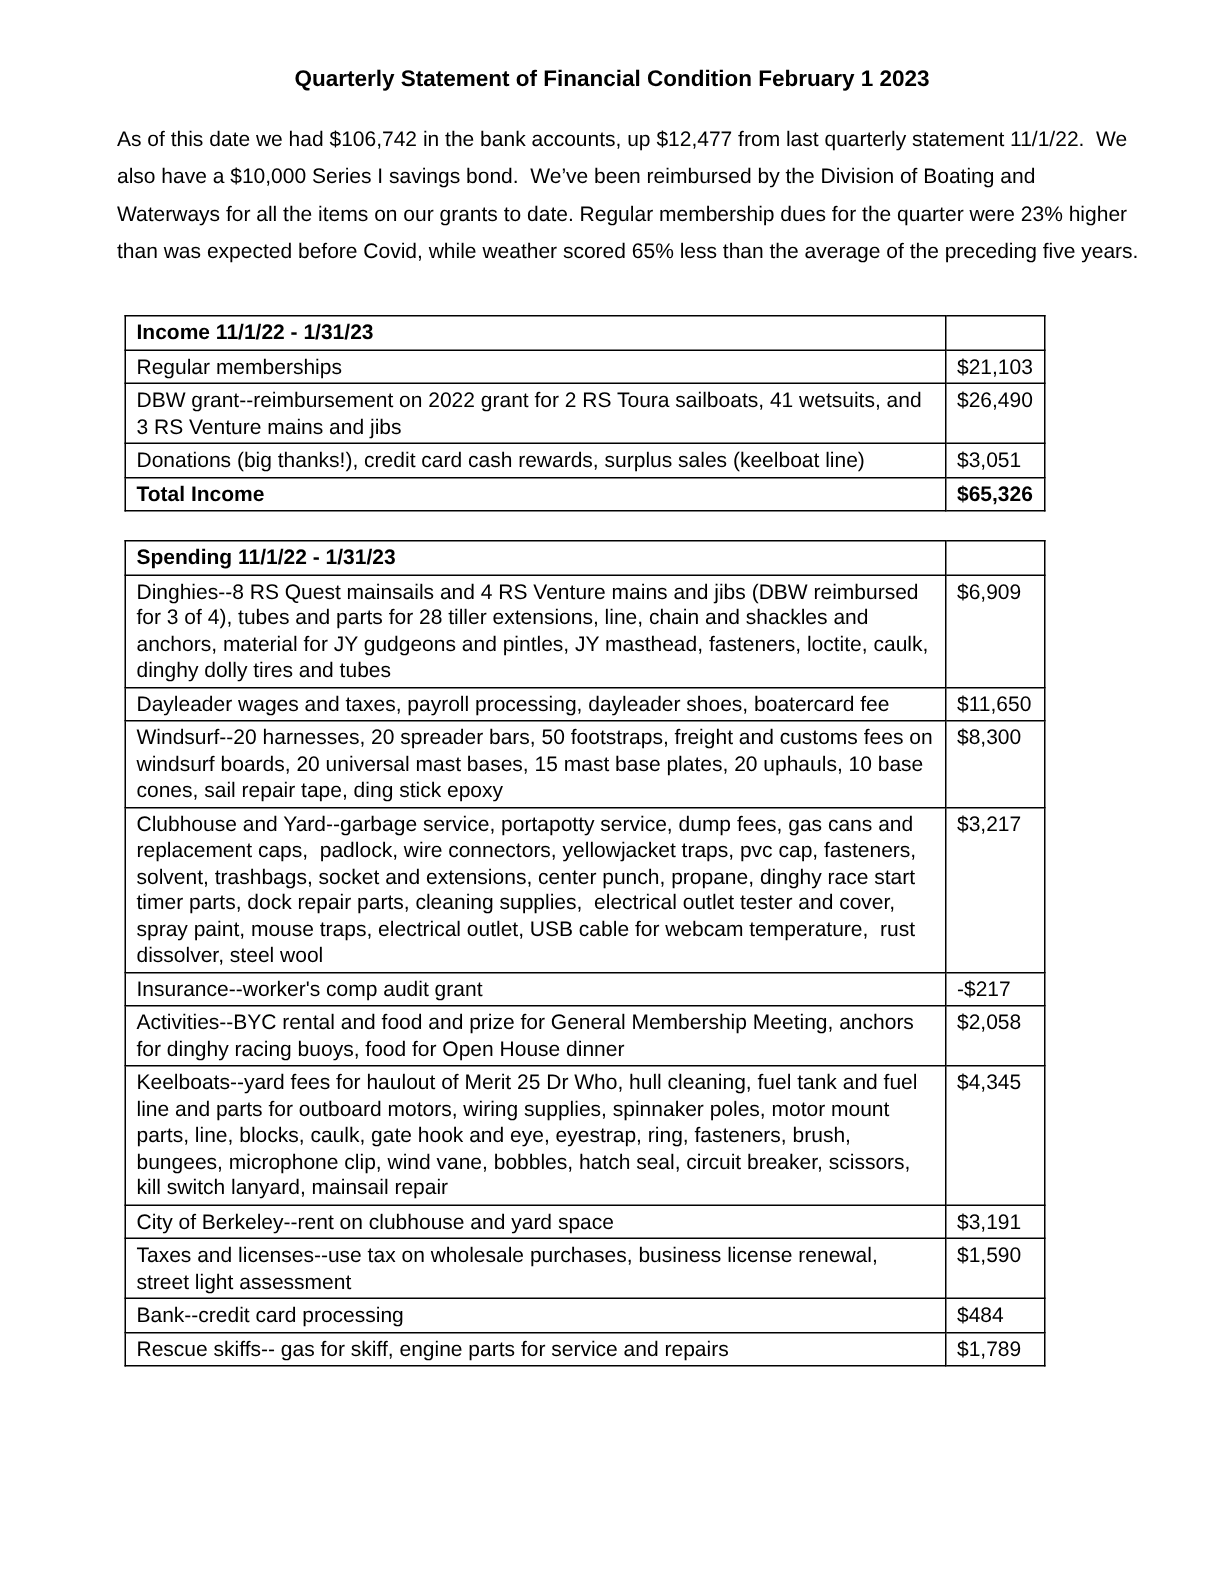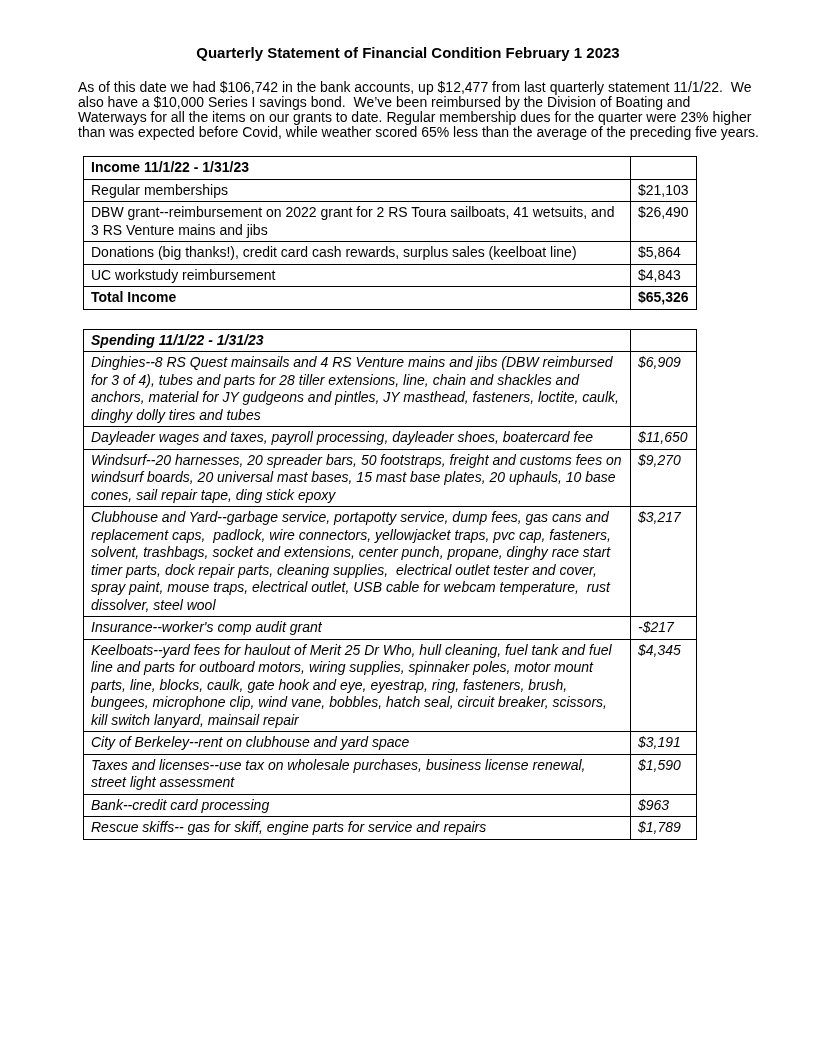--- a/index.html
+++ b/index.html
@@ -20,31 +20,31 @@
   .title {
     width: 660px;
     text-align: center;
     font-weight: bold;
     font-size: 15px;
     line-height: 18px;
   }
   .intro {
     width: 684px;
     margin-top: 18px;
-    line-height: 15px;
+    line-height: 25px;
     white-space: pre-wrap;
   }
   table.fin-table {
     border-collapse: collapse;
     table-layout: fixed;
     width: 613px;
     margin-left: 5px;
   }
-  table.income { margin-top: 16px; }
-  table.spending { margin-top: 19px; font-style: italic; }
+  table.income { margin-top: 30px; }
+  table.spending { margin-top: 19px; }
   table.fin-table td {
     border: 1px solid #000000;
     vertical-align: top;
     line-height: 17.5px;
     padding: 2px 6px 2px 7px;
   }
   td.label {
     width: 547px;
     white-space: pre-wrap;
   }
@@ -77,27 +77,23 @@
           <td class="amount">$21,103</td>
         </tr>
 
         <tr>
           <td class="label">DBW grant--reimbursement on 2022 grant for 2 RS Toura sailboats, 41 wetsuits, and 3 RS Venture mains and jibs</td>
           <td class="amount">$26,490</td>
         </tr>
 
         <tr>
           <td class="label">Donations (big thanks!), credit card cash rewards, surplus sales (keelboat line)</td>
-          <td class="amount">$5,864</td>
+          <td class="amount">$3,051</td>
         </tr>
 
-        <tr>
-          <td class="label">UC workstudy reimbursement</td>
-          <td class="amount">$4,843</td>
-        </tr>
       </tbody>
     <tbody>
       <tr>
         <td class="label bold">Total Income</td>
         <td class="amount bold">$65,326</td>
       </tr>
     </tbody>
   </table>
 
   <table class="fin-table spending">
@@ -114,53 +110,57 @@
           <td class="amount">$6,909</td>
         </tr>
 
         <tr>
           <td class="label">Dayleader wages and taxes, payroll processing, dayleader shoes, boatercard fee</td>
           <td class="amount">$11,650</td>
         </tr>
 
         <tr>
           <td class="label">Windsurf--20 harnesses, 20 spreader bars, 50 footstraps, freight and customs fees on windsurf boards, 20 universal mast bases, 15 mast base plates, 20 uphauls, 10 base cones, sail repair tape, ding stick epoxy</td>
-          <td class="amount">$9,270</td>
+          <td class="amount">$8,300</td>
         </tr>
 
         <tr>
           <td class="label">Clubhouse and Yard--garbage service, portapotty service, dump fees, gas cans and replacement caps,  padlock, wire connectors, yellowjacket traps, pvc cap, fasteners, solvent, trashbags, socket and extensions, center punch, propane, dinghy race start timer parts, dock repair parts, cleaning supplies,  electrical outlet tester and cover, spray paint, mouse traps, electrical outlet, USB cable for webcam temperature,  rust dissolver, steel wool</td>
           <td class="amount">$3,217</td>
         </tr>
 
         <tr>
           <td class="label">Insurance--worker's comp audit grant</td>
           <td class="amount">-$217</td>
         </tr>
 
+        <tr>
+          <td class="label">Activities--BYC rental and food and prize for General Membership Meeting, anchors for dinghy racing buoys, food for Open House dinner</td>
+          <td class="amount">$2,058</td>
+        </tr>
 
         <tr>
           <td class="label">Keelboats--yard fees for haulout of Merit 25 Dr Who, hull cleaning, fuel tank and fuel line and parts for outboard motors, wiring supplies, spinnaker poles, motor mount parts, line, blocks, caulk, gate hook and eye, eyestrap, ring, fasteners, brush, bungees, microphone clip, wind vane, bobbles, hatch seal, circuit breaker, scissors, kill switch lanyard, mainsail repair</td>
           <td class="amount">$4,345</td>
         </tr>
 
         <tr>
           <td class="label">City of Berkeley--rent on clubhouse and yard space</td>
           <td class="amount">$3,191</td>
         </tr>
 
         <tr>
           <td class="label">Taxes and licenses--use tax on wholesale purchases, business license renewal, street light assessment</td>
           <td class="amount">$1,590</td>
         </tr>
 
 
         <tr>
           <td class="label">Bank--credit card processing</td>
-          <td class="amount">$963</td>
+          <td class="amount">$484</td>
         </tr>
 
         <tr>
           <td class="label">Rescue skiffs-- gas for skiff, engine parts for service and repairs</td>
           <td class="amount">$1,789</td>
         </tr>
       </tbody>
   </table>
 
 </div>

